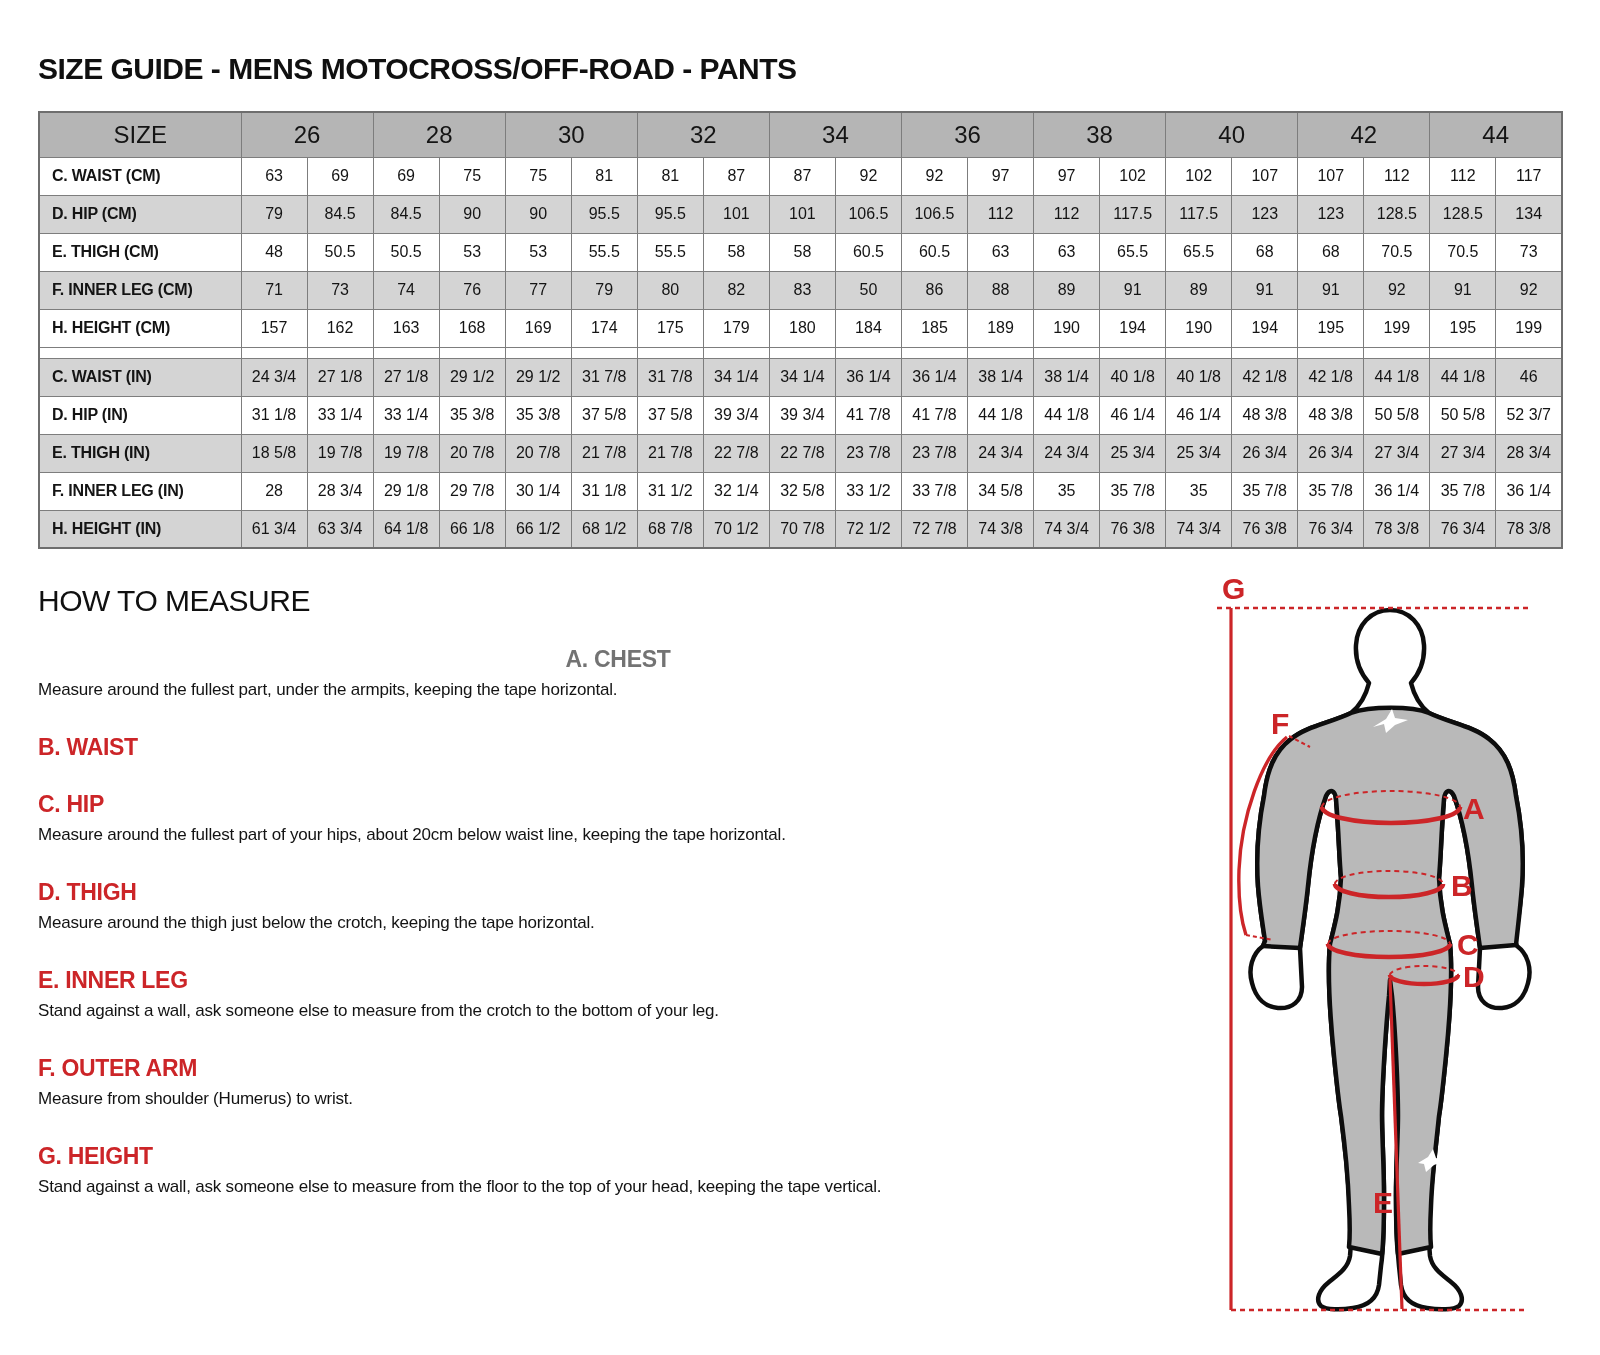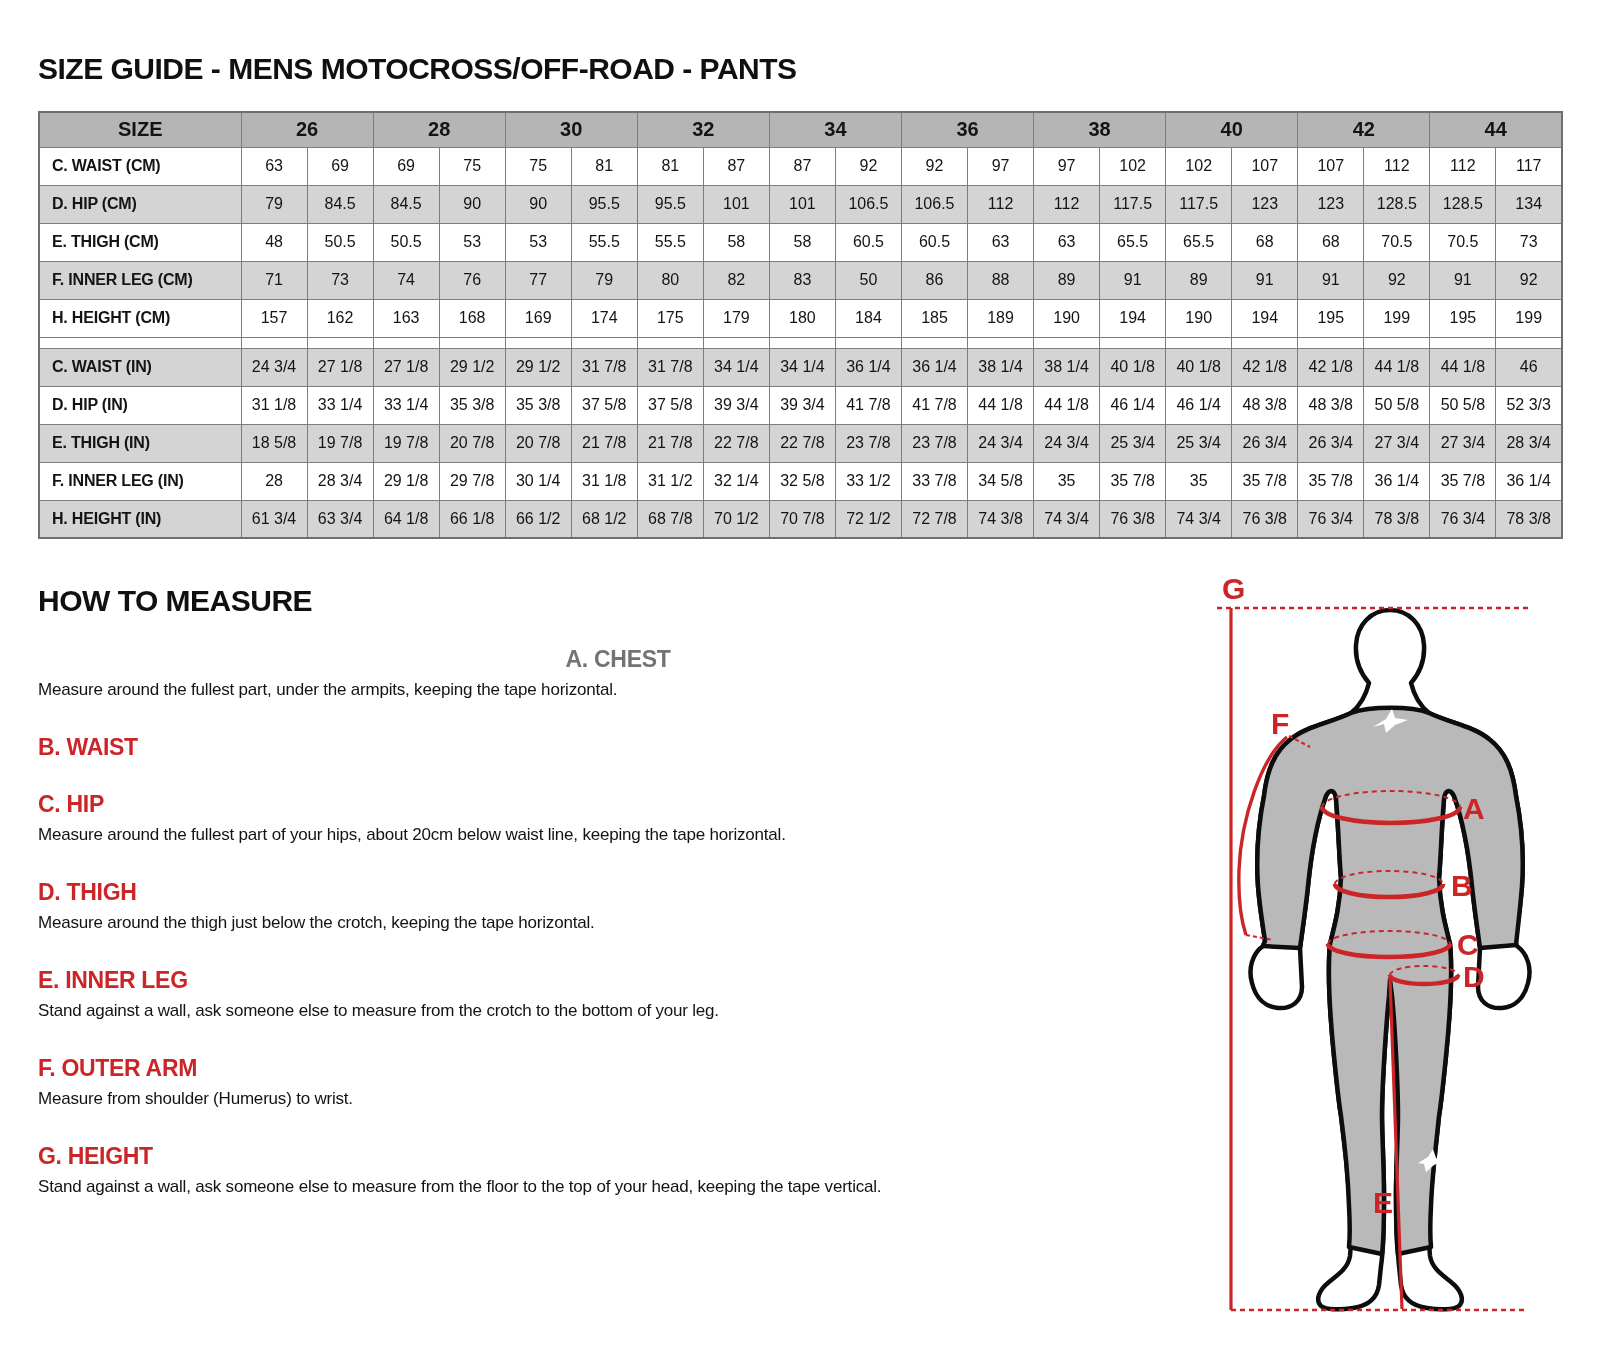--- a/index.html
+++ b/index.html
@@ -29,37 +29,37 @@
     font-size: 16px; color: #141414;
     border: 2px solid #6e6e6e;
   }
   .size-table th, .size-table td {
     border: 1px solid #7d7d7d;
     text-align: center; vertical-align: middle;
     height: 38px; padding: 0; overflow: hidden;
     font-weight: 400;
   }
   .size-table thead th {
-    background: #b5b5b5; height: 35px;
-    font-size: 20px; font-weight: 700;
+    background: #b5b5b5; height: 45px;
+    font-size: 24px; font-weight: 400;
   }
   .size-table .size-col { width: 202px; }
   .size-table td.rowlabel {
     text-align: left; padding-left: 12px;
     font-weight: 700; font-size: 16px; letter-spacing: -0.2px;
   }
   .size-table tr.shade td { background: #d4d4d4; }
   .size-table tr.spacer td { height: 11px; background: #ffffff; }
 
   
   .howto {
     position: absolute; left: 38px; top: 584px; width: 1160px;
   }
   .howto h2 {
-    font-size: 30px; line-height: 34px; font-weight: 700;
+    font-size: 30px; line-height: 34px; font-weight: 400;
     letter-spacing: -0.5px; color: #101010; margin-bottom: 28px;
   }
   .measure-block { margin-bottom: 31px; }
   .measure-block h3 {
     font-size: 23px; line-height: 26px; font-weight: 700;
     letter-spacing: -0.3px; margin-bottom: 5px;
   }
   .measure-block p {
     font-size: 17px; line-height: 26px; font-weight: 400;
     letter-spacing: -0.2px; color: #131313;
@@ -277,21 +277,21 @@
         <td>41 7/8</td>
         <td>41 7/8</td>
         <td>44 1/8</td>
         <td>44 1/8</td>
         <td>46 1/4</td>
         <td>46 1/4</td>
         <td>48 3/8</td>
         <td>48 3/8</td>
         <td>50 5/8</td>
         <td>50 5/8</td>
-        <td>52 3/3</td>
+        <td>52 3/7</td>
       </tr>
       <tr class="shade">
         <td class="rowlabel">E. THIGH (IN)</td>
         <td>18 5/8</td>
         <td>19 7/8</td>
         <td>19 7/8</td>
         <td>20 7/8</td>
         <td>20 7/8</td>
         <td>21 7/8</td>
         <td>21 7/8</td>

